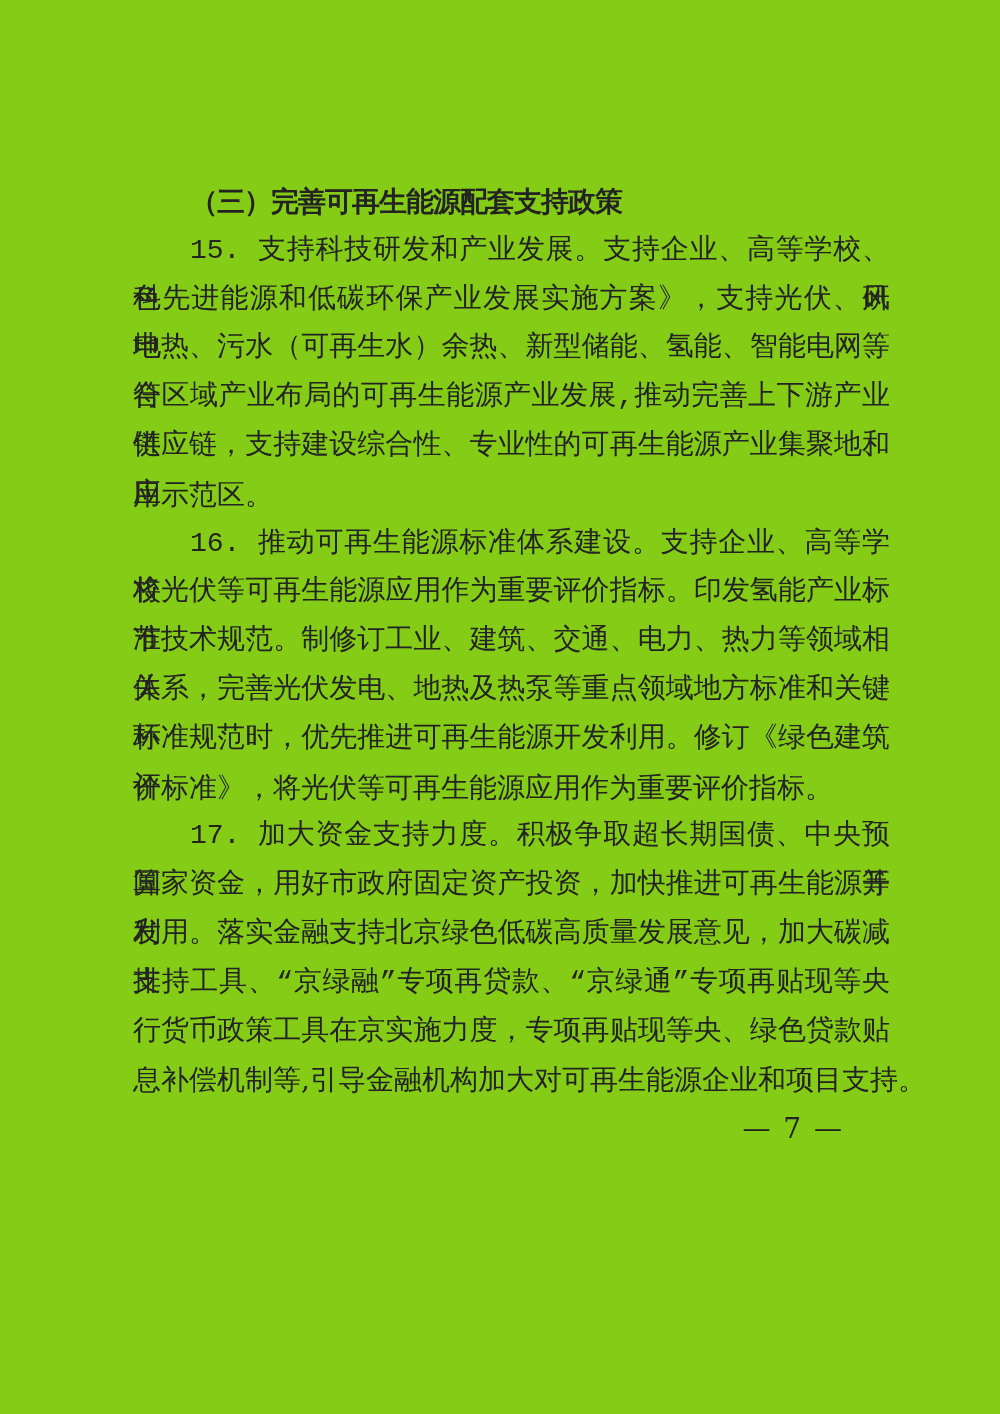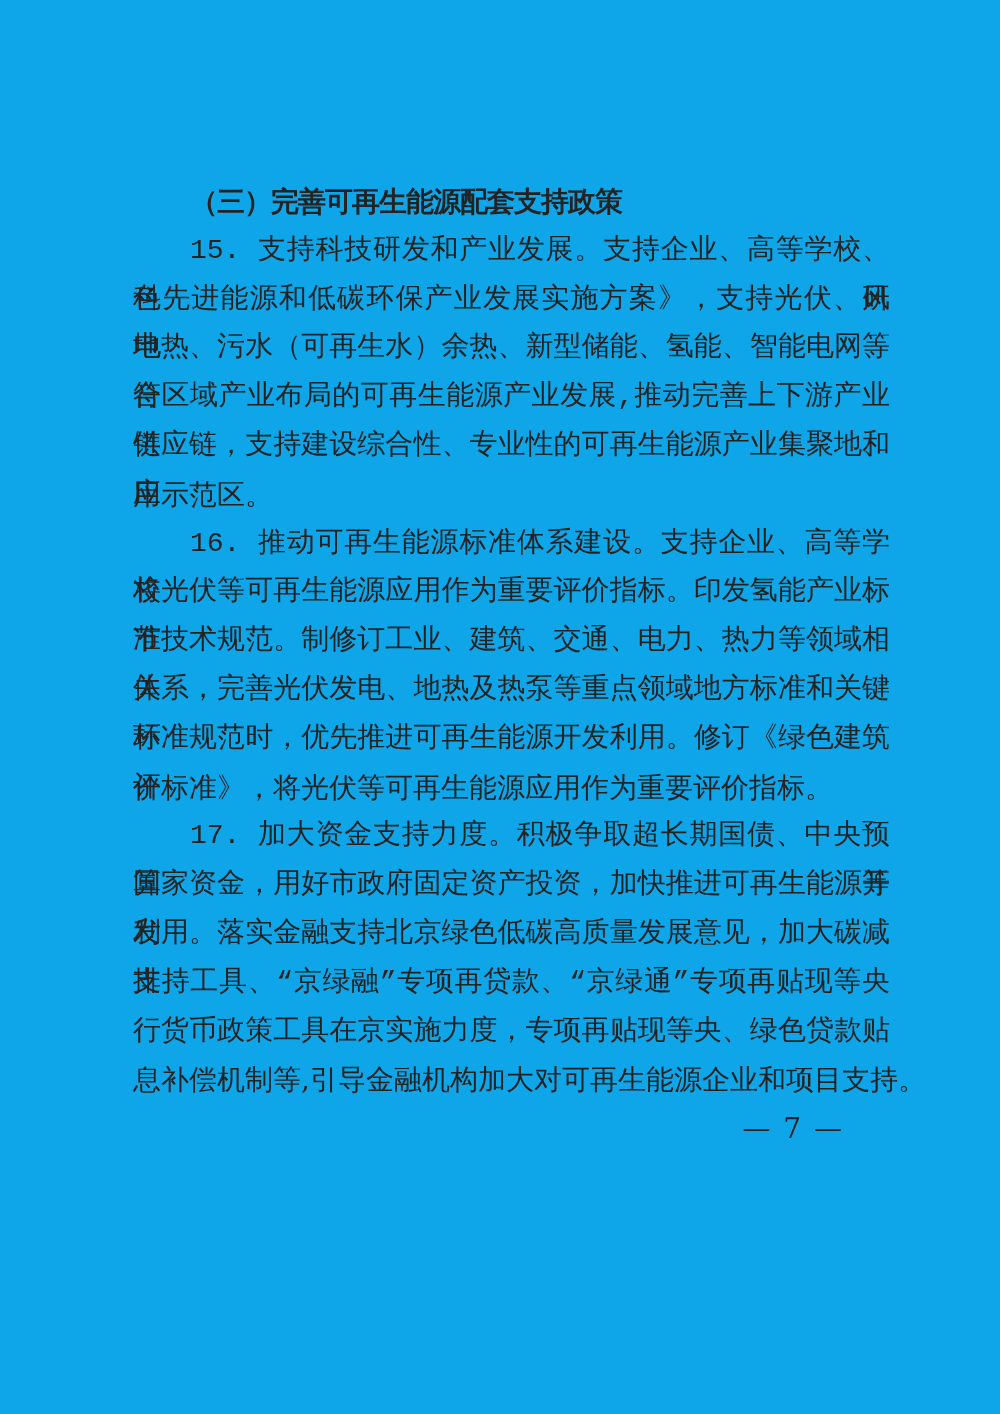--- a/index.html
+++ b/index.html
@@ -5,21 +5,21 @@
   html, body {
     margin: 0;
     padding: 0;
     background: #e9e9e9;
   }
   .page {
     position: relative;
     width: 1000px;
     height: 1414px;
     margin: 0 auto;
-    background: #0ea5e9;
+    background: #84cc16;
     overflow: hidden;
     font-family: "DejaVu Serif", "Liberation Serif", serif;
     color: #232323;
   }
   .textblock {
     position: absolute;
     left: 133px;
     top: 178px;
     width: 757px;
     font-size: 28px;

